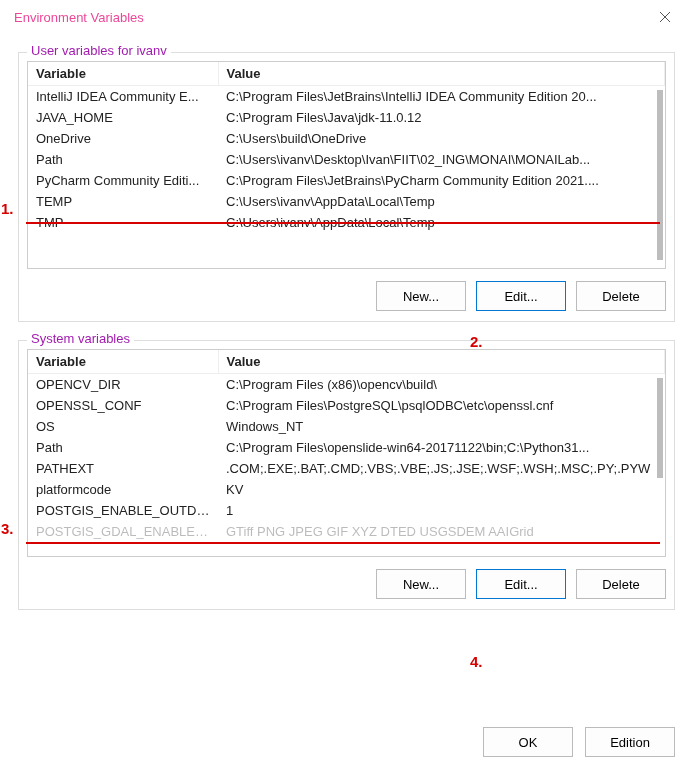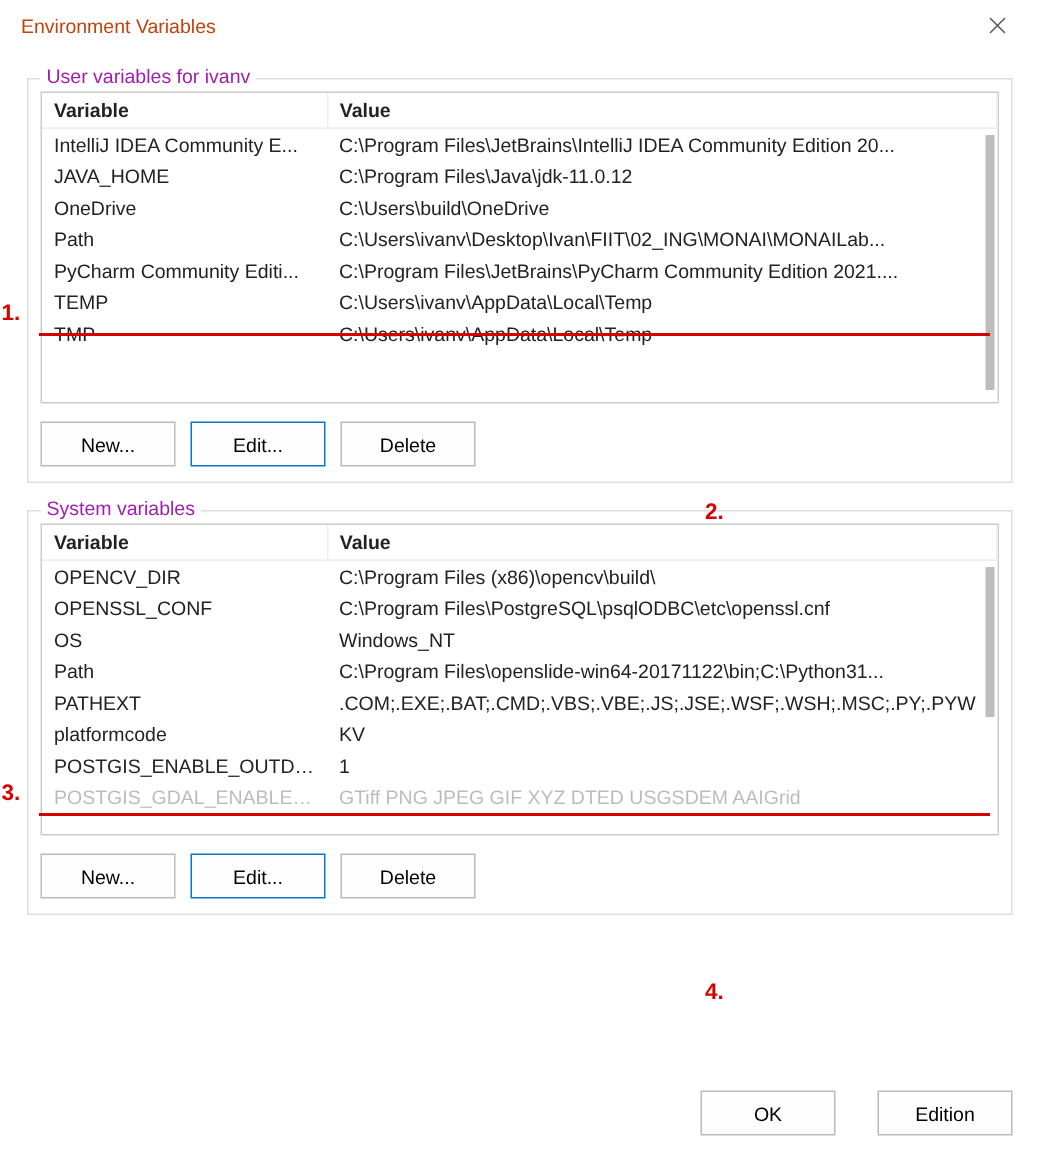--- a/index.html
+++ b/index.html
@@ -13,21 +13,21 @@
     height: 775px;
     overflow: hidden;
     position: relative;
   }
   .titlebar {
     display: flex;
     justify-content: space-between;
     align-items: center;
     height: 34px;
     padding: 0 8px 0 14px;
-    color: #c2410c;
+    color: #ec4899;
   }
   .titlebar span { font-size: 13px; }
   .close-x {
     width: 40px; height: 28px;
     display: flex; align-items: center; justify-content: center;
     color: #444; font-size: 14px;
   }
   .close-x svg { stroke: #555; stroke-width: 1; }
   .content { padding: 18px 18px 0 18px; }
   .group {
@@ -68,21 +68,21 @@
     padding: 3px 8px;
     white-space: nowrap;
     overflow: hidden;
     text-overflow: ellipsis;
     font-size: 13px;
   }
   .table .col-var { width: 190px; }
   .table .col-val { }
   .btnrow {
     display: flex;
-    justify-content: flex-start;
+    justify-content: flex-end;
     gap: 10px;
     margin-top: 12px;
   }
   .btn {
     min-width: 90px;
     height: 30px;
     border: 1px solid #bbb;
     background: #fdfdfd;
     font-size: 13px;
     font-family: inherit;
@@ -90,21 +90,21 @@
     cursor: pointer;
   }
   .btn.selected {
     border-color: #0078d4;
   }
   .dialog-btns {
     position: absolute;
     right: 18px;
     bottom: 18px;
     display: flex;
-    gap: 28px;
+    gap: 12px;
     margin-top: 48px;
   }
   .scroll-indicator {
     position: absolute;
     right: 2px;
     width: 6px;
     background: #bdbdbd;
     border-radius: 0;
   }
   .anno {

